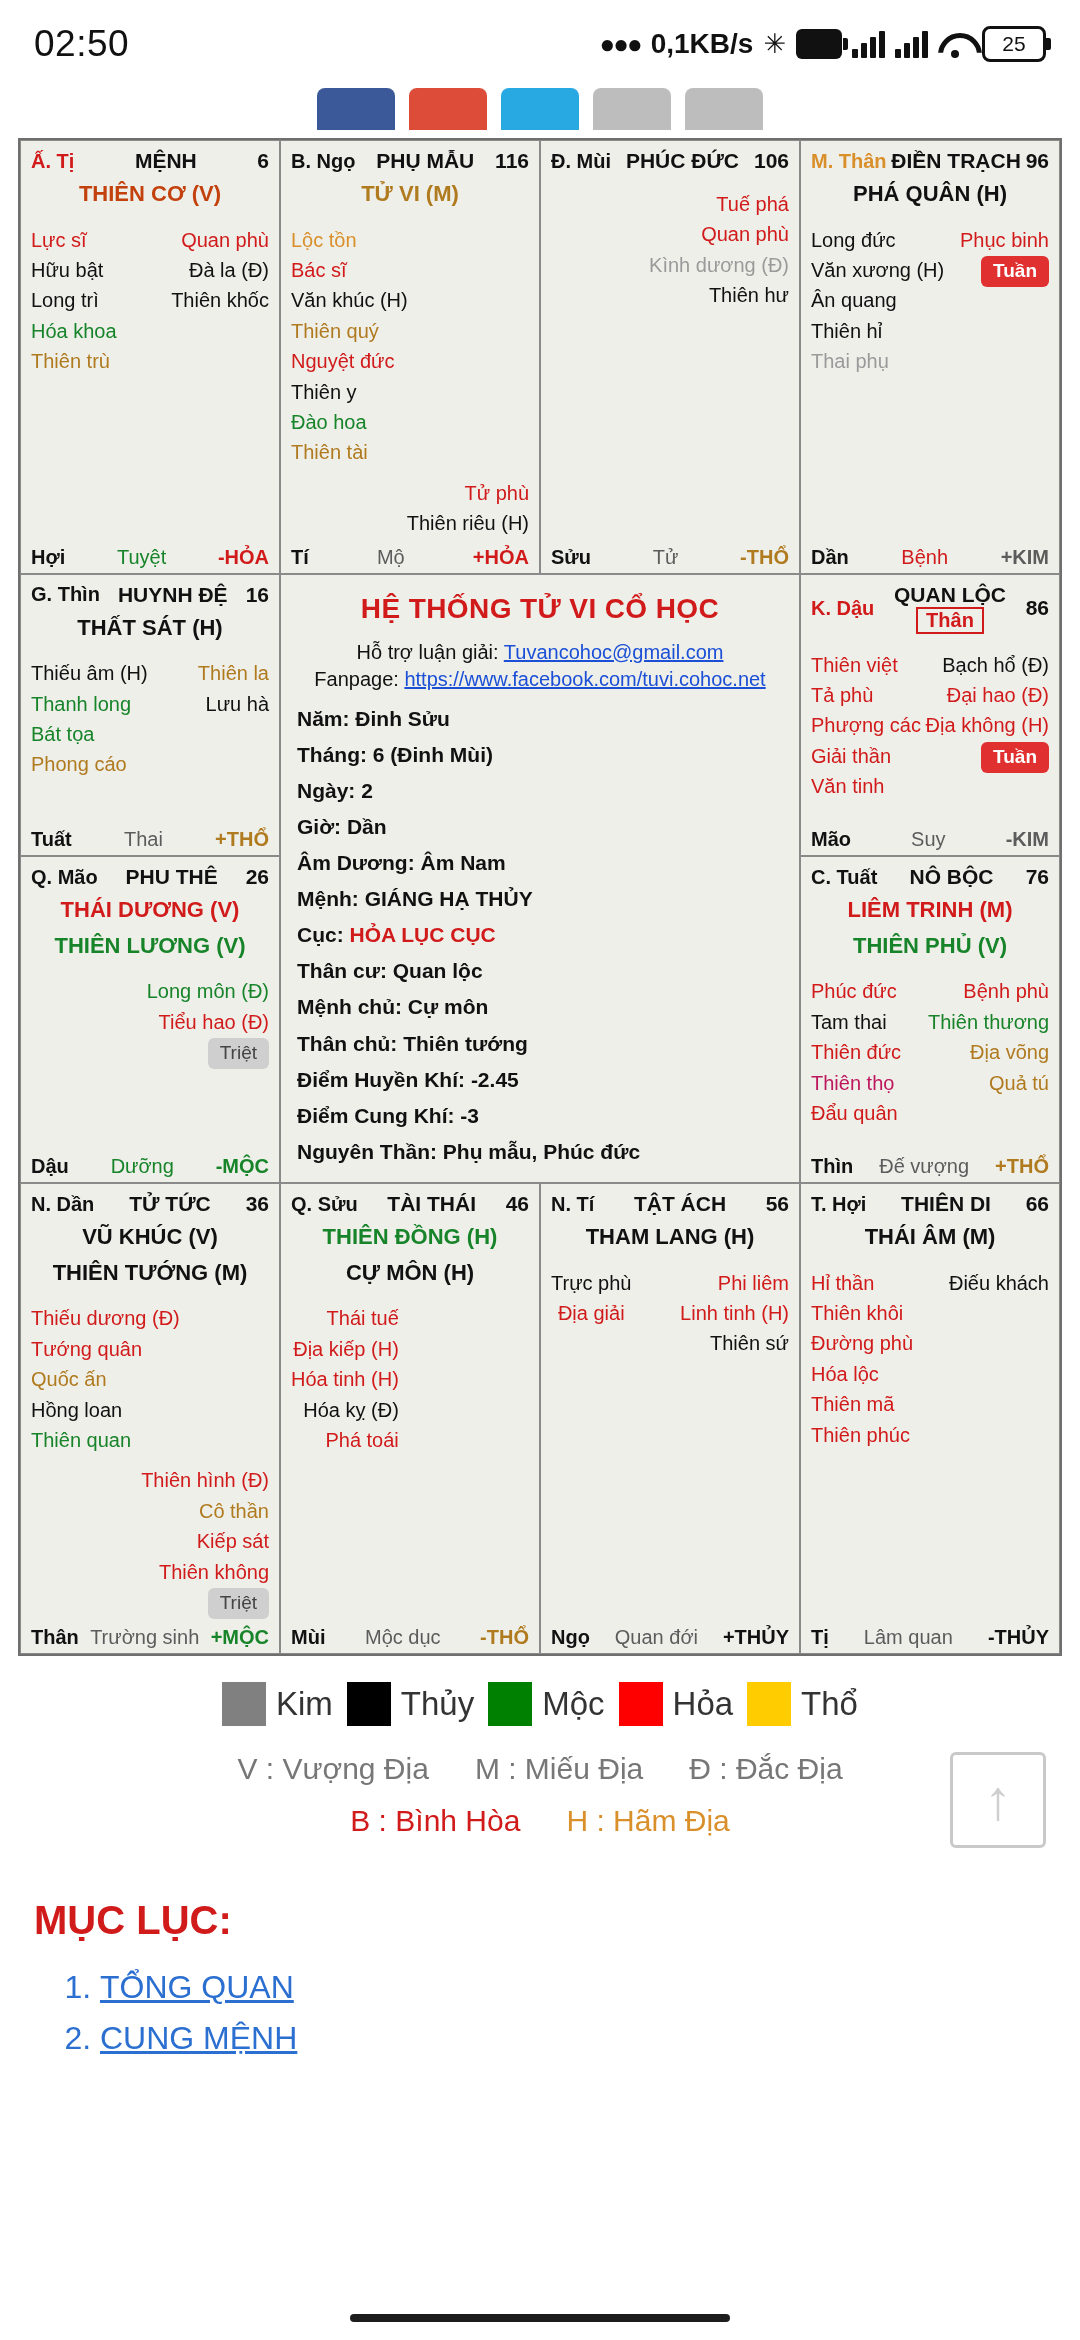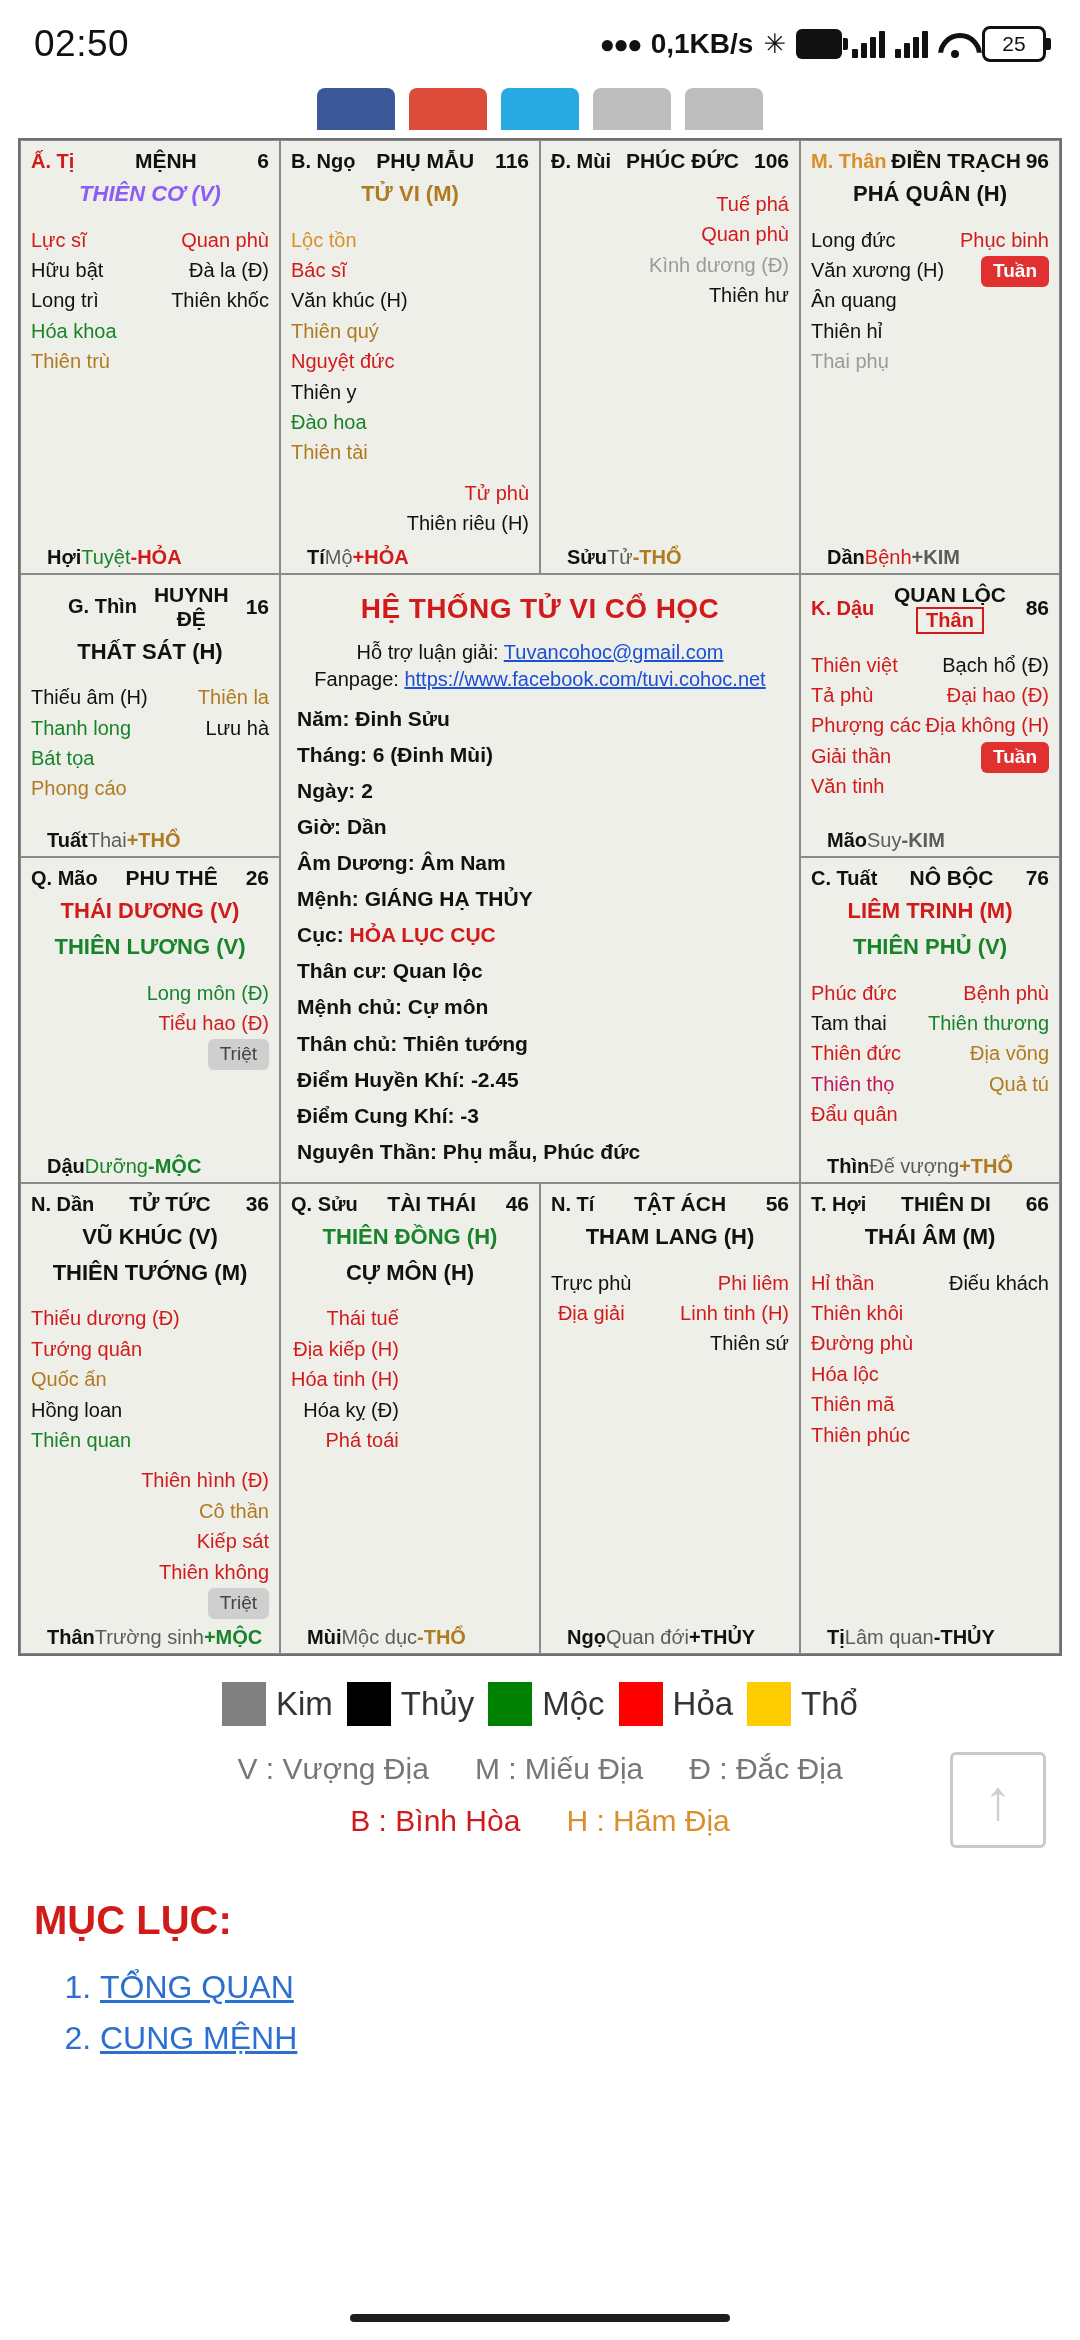--- a/index.html
+++ b/index.html
@@ -35,21 +35,21 @@
   .cell.center{grid-column:2 / span 2;grid-row:2;background:#efefea;padding:10px 16px 12px 16px;}
   .hdr{display:flex;align-items:center;font-size:20px;font-weight:bold;color:#111;}
   .hdr .h-left{color:#7a7a7a;font-weight:bold;}
   .hdr .h-mid{flex:1;text-align:center;font-size:21px;}
   .hdr .h-right{font-weight:bold;font-size:21px;}
   .star-main{text-align:center;font-weight:bold;font-size:22px;margin-top:6px;line-height:1.35;}
   .cols{display:flex;justify-content:space-between;margin-top:16px;font-size:20px;line-height:1.52;}
   .col-l{text-align:left;}
   .col-r{text-align:right;}
   .extra{margin-top:10px;font-size:20px;line-height:1.52;}
-  .footer{position:absolute;left:16px;right:0;bottom:4px;display:flex;justify-content:flex-start;padding:0 10px;font-size:20px;box-sizing:border-box;}
+  .footer{position:absolute;left:0;right:0;bottom:4px;display:flex;justify-content:space-between;padding:0 10px;font-size:20px;box-sizing:border-box;}
   .footer .f1{font-weight:bold;color:#111;}
   .footer .f2{color:#5c5c5c;}
   .footer .f3{font-weight:bold;}
   .tag{display:inline-block;background:#e03030;color:#fff;border-radius:6px;padding:1px 12px;font-size:19px;font-weight:bold;}
   .tag-grey{display:inline-block;background:#cfcfcf;color:#444;border-radius:6px;padding:1px 12px;font-size:19px;}
   .box-than{display:inline-block;border:2px solid #d11b1b;color:#d11b1b;padding:0 8px;font-weight:bold;font-size:20px;}
 
   .ctitle{text-align:center;color:#d11b1b;font-weight:bold;font-size:28px;margin:8px 0 16px 0;letter-spacing:.4px;}
   .cline{text-align:center;font-size:20px;margin:4px 0;color:#111;}
   .cline a{color:#1a4fd6;text-decoration:underline;word-break:break-all;}
@@ -108,21 +108,21 @@
     <span class="sq gr2"></span>
   </div>
 
   <div class="chart" id="chart-grid">
       <div class="cell">
         <div class="hdr">
           <span class="h-left" style="color: rgb(209, 27, 27);">Ấ. Tị</span>
           <span class="h-mid">MỆNH</span>
           <span class="h-right">6</span>
         </div>
-        <div class="star-main" style="color: #8b5cf6; font-style: italic;">THIÊN CƠ (V)</div>
+        <div class="star-main" style="color: #c2410c;">THIÊN CƠ (V)</div>
         <div class="cols">
           <div class="col-l">
             <div style="color: rgb(209, 27, 27);">Lực sĩ</div>
             <div style="color: rgb(17, 17, 17);">Hữu bật</div>
             <div style="color: rgb(17, 17, 17);">Long trì</div>
             <div style="color: rgb(23, 132, 42);">Hóa khoa</div>
             <div style="color: rgb(176, 122, 31);">Thiên trù</div>
           </div>
           <div class="col-r">
             <div style="color: rgb(209, 27, 27);">Quan phù</div>
@@ -208,21 +208,21 @@
           </div>
         </div>
         <div class="footer">
           <span class="f1" style="color: rgb(17, 17, 17);">Dần</span>
           <span class="f2" style="color: rgb(209, 27, 27);">Bệnh</span>
           <span class="f3" style="color: rgb(92, 92, 92);">+KIM</span>
         </div>
       </div>
       <div class="cell" style="grid-area: 2 / 1;">
         <div class="hdr">
-          <span class="h-left" style="color: rgb(17, 17, 17); margin-left: 37px;">G. Thìn</span>
+          <span class="h-left" style="color: rgb(17, 17, 17);">G. Thìn</span>
           <span class="h-mid">HUYNH ĐỆ</span>
           <span class="h-right">16</span>
         </div>
         <div class="star-main" style="color: rgb(17, 17, 17);">THẤT SÁT (H)</div>
         <div class="cols">
           <div class="col-l">
             <div style="color: rgb(17, 17, 17);">Thiếu âm (H)</div>
             <div style="color: rgb(23, 132, 42);">Thanh long</div>
             <div style="color: rgb(23, 132, 42);">Bát tọa</div>
             <div style="color: rgb(176, 122, 31);">Phong cáo</div>

